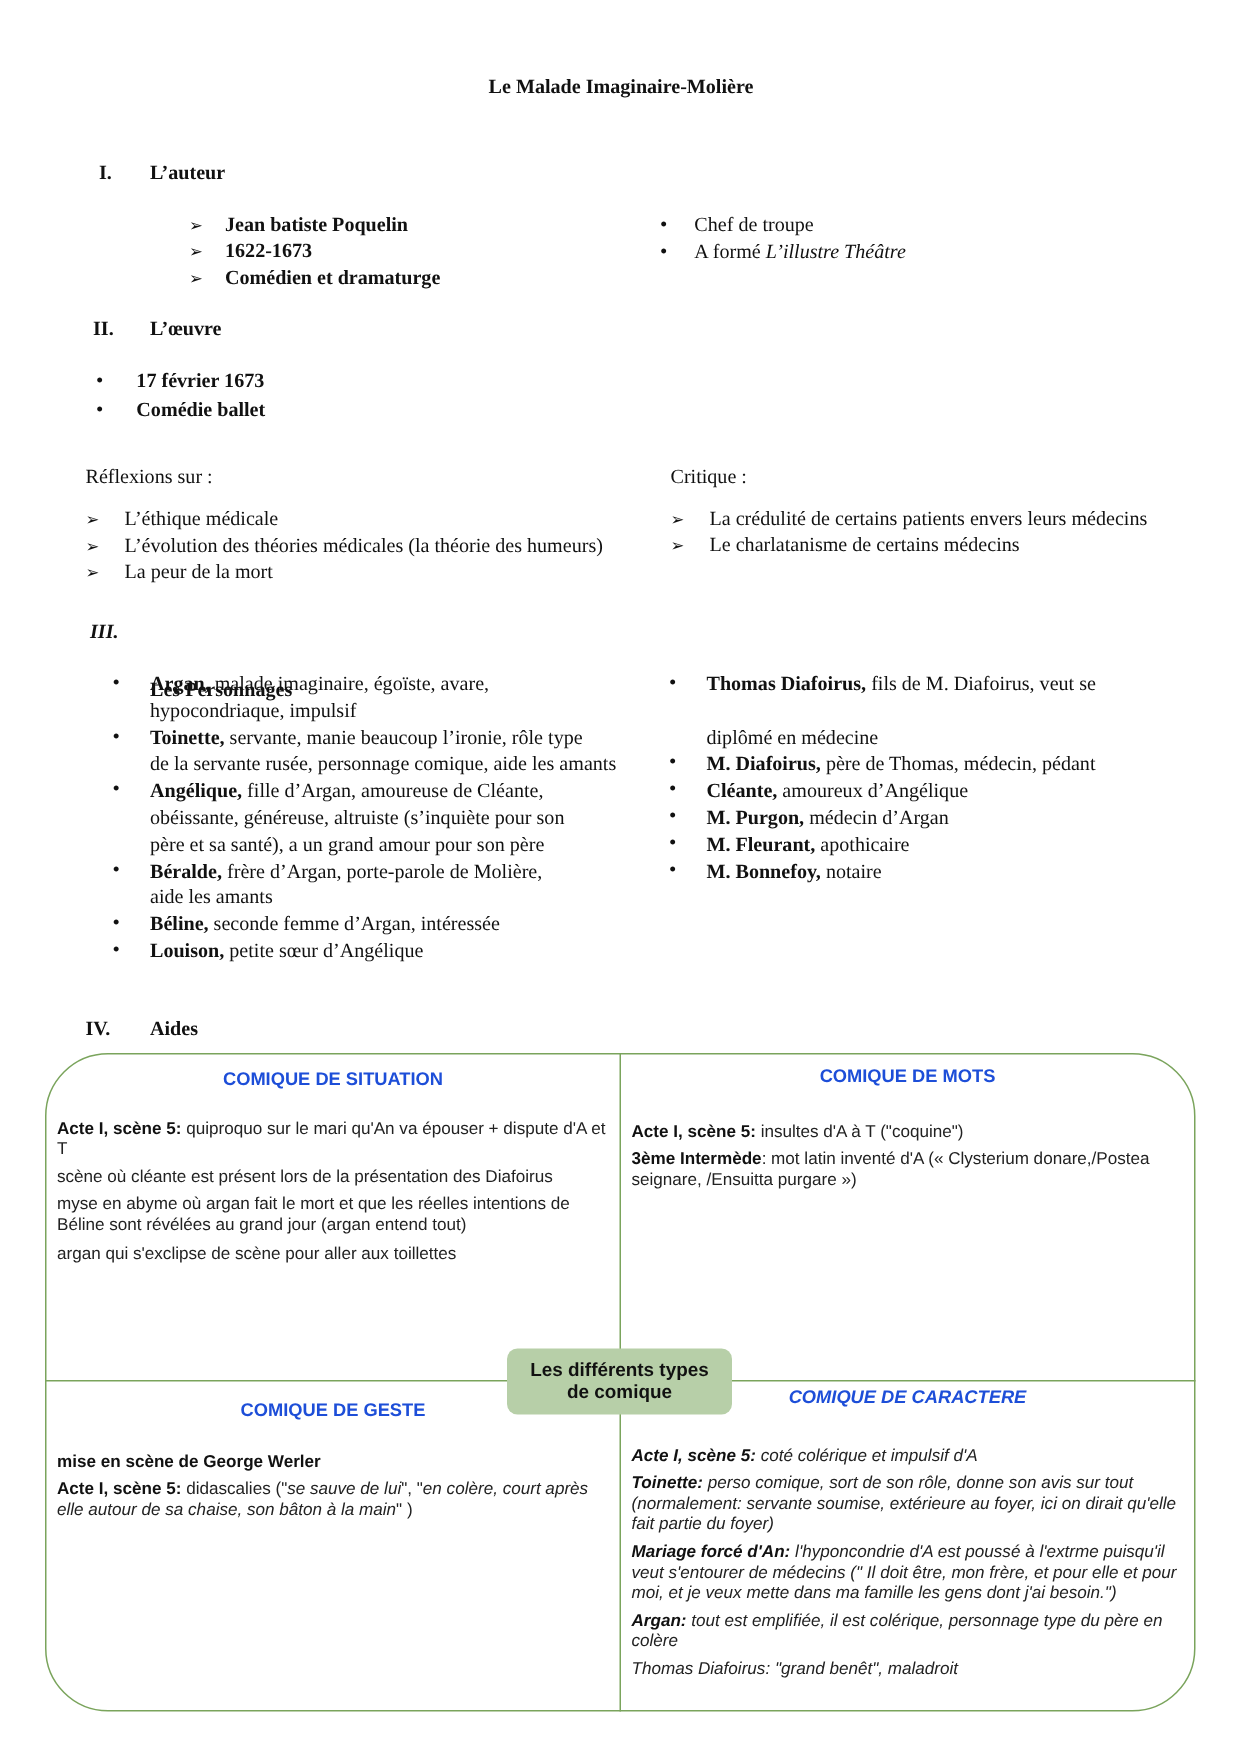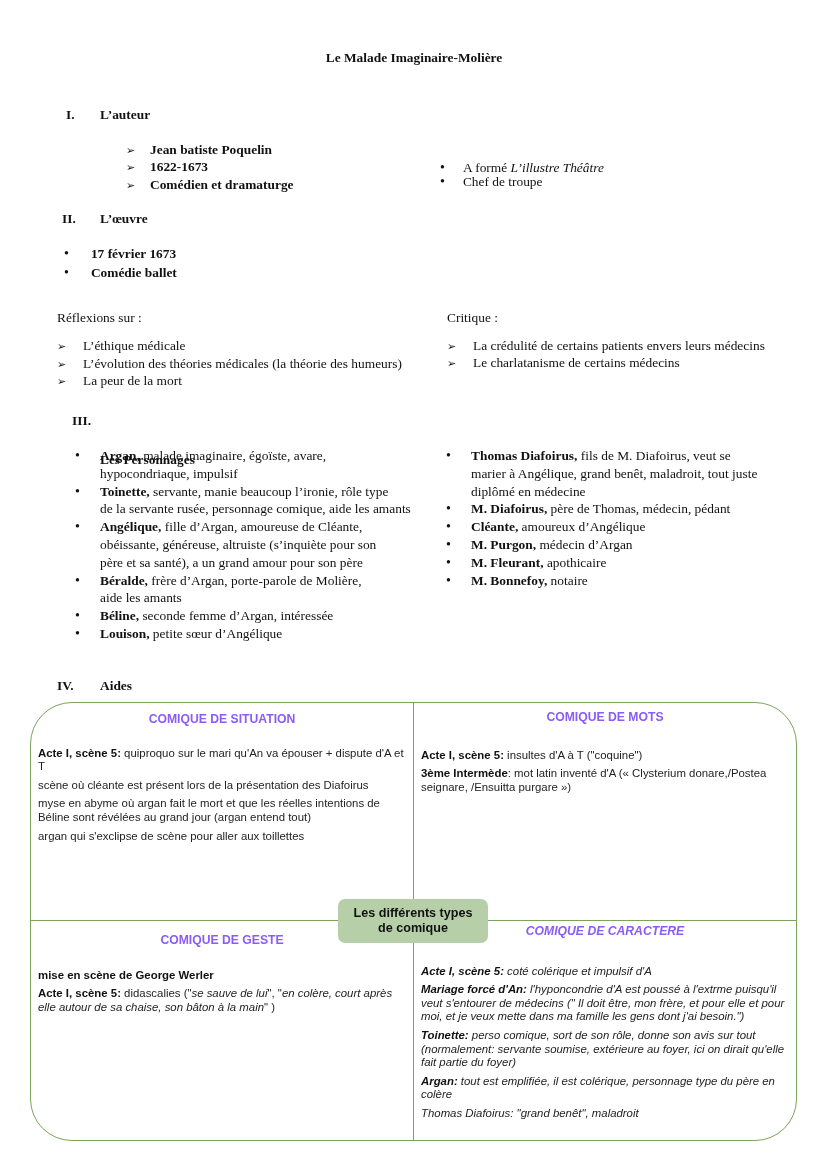--- a/index.html
+++ b/index.html
@@ -24,68 +24,68 @@
     
     .mindmap { position: absolute; left: 30px; top: 702px; width: 767px; height: 439px;
       border: 1.6px solid #7aa45c; border-radius: 42px; box-sizing: border-box; }
     .vline { position: absolute; left: 413px; top: 702px; width: 1.4px; height: 439px; background: #7aa45c; }
     .hline { position: absolute; left: 30px; top: 920px; width: 767px; height: 1.4px; background: #7aa45c; }
     .center-node { position: absolute; left: 338px; top: 899px; width: 150px; height: 44px;
       background: #b7cfa8; border-radius: 7px; text-align: center;
       font-family: "Liberation Sans", sans-serif; font-weight: bold; font-size: 12.6px; line-height: 15px;
       display: flex; align-items: center; justify-content: center; color: #111; }
     .q { position: absolute; font-family: "Liberation Sans", sans-serif; font-size: 11.4px; line-height: 13.6px; color: #222; }
-    .q .head { font-weight: bold; font-size: 12.2px; text-align: center; color: #8b5cf6; }
+    .q .head { font-weight: bold; font-size: 12.2px; text-align: center; color: #1d4ed8; }
     .q p { margin: 0 0 5px 0; }
     .q .lbl { font-weight: bold; color: #111; }
   </style>
 </head>
 <body>
 
 <div class="abs title">Le Malade Imaginaire-Molière</div>
 
 <div class="line sec-num" style="left:66px; top:106px;">I.</div>
 <div class="line sec-title" style="left:100px; top:106px;">L’auteur</div>
 
 <div class="line" style="left:126px; top:141px;"><span class="arrow">➢</span><span class="b" style="margin-left:12px">Jean batiste Poquelin</span></div>
 <div class="line" style="left:126px; top:158px;"><span class="arrow">➢</span><span class="b" style="margin-left:12px">1622-1673</span></div>
 <div class="line" style="left:126px; top:176px;"><span class="arrow">➢</span><span class="b" style="margin-left:12px">Comédien et dramaturge</span></div>
 
-<div class="line" style="left:440px; top:141px;margin-top:32px;"><span class="dot">•</span><span style="margin-left:18px">Chef de troupe</span></div>
+<div class="line" style="left:440px; top:141px;"><span class="dot">•</span><span style="margin-left:18px">Chef de troupe</span></div>
 <div class="line" style="left:440px; top:159px;"><span class="dot">•</span><span style="margin-left:18px">A formé </span><span class="i">L’illustre Théâtre</span></div>
 
 <div class="line sec-num" style="left:62px; top:210px;">II.</div>
 <div class="line sec-title" style="left:100px; top:210px;">L’œuvre</div>
 
 <div class="line" style="left:64px; top:245px;"><span class="dot">•</span><span class="b" style="margin-left:22px">17 février 1673</span></div>
 <div class="line" style="left:64px; top:264px;"><span class="dot">•</span><span class="b" style="margin-left:22px">Comédie ballet</span></div>
 
 <div class="line under" style="left:57px; top:309px;">Réflexions sur :</div>
 <div class="line" style="left:57px; top:337px;"><span class="arrow">➢</span><span style="margin-left:14px">L’éthique médicale</span></div>
 <div class="line" style="left:57px; top:355px;"><span class="arrow">➢</span><span style="margin-left:14px">L’évolution des théories médicales (la théorie des humeurs)</span></div>
 <div class="line" style="left:57px; top:372px;"><span class="arrow">➢</span><span style="margin-left:14px">La peur de la mort</span></div>
 
 <div class="line under" style="left:447px; top:309px;">Critique :</div>
 <div class="line" style="left:447px; top:337px;"><span class="arrow">➢</span><span style="margin-left:14px">La crédulité de certains patients envers leurs médecins</span></div>
 <div class="line" style="left:447px; top:354px;"><span class="arrow">➢</span><span style="margin-left:14px">Le charlatanisme de certains médecins</span></div>
 
-<div class="line sec-num" style="left:72px; top:412px;">III.</div>
+<div class="line sec-num" style="left:60px; top:412px;font-style:italic;">III.</div>
 <div class="line sec-title" style="left:100px; top:412px;margin-top:39px;">Les Personnages</div>
 
 <ul class="chars" style="left:75px; top:447px; width:360px;">
   <li><span class="bullet">•</span><span class="b">Argan,</span><span> malade imaginaire, égoïste, avare,</span><br><span>hypocondriaque, impulsif</span></li>
   <li><span class="bullet">•</span><span class="b">Toinette,</span><span> servante, manie beaucoup l’ironie, rôle type</span><br><span style="white-space:nowrap">de la servante rusée, personnage comique, aide les amants</span></li>
   <li><span class="bullet">•</span><span class="b">Angélique,</span><span> fille d’Argan, amoureuse de Cléante,</span><br><span>obéissante, généreuse, altruiste (s’inquiète pour son</span><br><span>père et sa santé), a un grand amour pour son père</span></li>
   <li><span class="bullet">•</span><span class="b">Béralde,</span><span> frère d’Argan, porte-parole de Molière,</span><br><span>aide les amants</span></li>
   <li><span class="bullet">•</span><span class="b">Béline,</span><span> seconde femme d’Argan, intéressée</span></li>
   <li><span class="bullet">•</span><span class="b">Louison,</span><span> petite sœur d’Angélique</span></li>
 </ul>
 
 <ul class="chars" style="left:446px; top:447px; width:360px;">
-  <li><span class="bullet">•</span><span class="b">Thomas Diafoirus,</span><span> fils de M. Diafoirus, veut se</span><br><span style="white-space:nowrap">marier à Angélique, grand benêt, maladroit, tout juste</span><br><span>diplômé en médecine</span></li>
+  <li><span class="bullet">•</span><span class="b">Thomas Diafoirus,</span><span> fils de M. Diafoirus, veut se</span><br><br><span>diplômé en médecine</span></li>
   <li><span class="bullet">•</span><span class="b">M. Diafoirus,</span><span> père de Thomas, médecin, pédant</span></li>
   <li><span class="bullet">•</span><span class="b">Cléante,</span><span> amoureux d’Angélique</span></li>
   <li><span class="bullet">•</span><span class="b">M. Purgon,</span><span> médecin d’Argan</span></li>
   <li><span class="bullet">•</span><span class="b">M. Fleurant,</span><span> apothicaire</span></li>
   <li><span class="bullet">•</span><span class="b">M. Bonnefoy,</span><span> notaire</span></li>
 </ul>
 
 <div class="line sec-num" style="left:57px; top:677px;">IV.</div>
 <div class="line sec-title" style="left:100px; top:677px;">Aides</div>
 
@@ -113,21 +113,21 @@
   <div class="head">COMIQUE DE GESTE</div>
   <div style="height:21px"></div>
   <p><span class="lbl">mise en scène de George Werler</span></p>
   <p><span class="lbl">Acte I, scène 5:</span><span> didascalies ("</span><span class="i">se sauve de lui</span><span>", "</span><span class="i">en colère, court après elle autour de sa chaise, son bâton à la main</span><span>" )</span></p>
 </div>
 
 <div class="q" style="left:421px; top:925px; width:368px;font-style:italic;">
   <div class="head">COMIQUE DE CARACTERE</div>
   <div style="height:26px"></div>
   <p><span class="lbl">Acte I, scène 5:</span><span> coté colérique et impulsif d'A</span></p>
+  <p><span class="lbl">Toinette:</span><span> perso comique, sort de son rôle, donne son avis sur tout (normalement: servante soumise, extérieure au foyer, ici on dirait qu'elle fait partie du foyer)</span></p>
   <p><span class="lbl">Mariage forcé d'An:</span><span> l'hyponcondrie d'A est poussé à l'extrme puisqu'il veut s'entourer de médecins (" Il doit être, mon frère, et pour elle et pour moi, et je veux mette dans ma famille les gens dont j'ai besoin.")</span></p>
-  <p><span class="lbl">Toinette:</span><span> perso comique, sort de son rôle, donne son avis sur tout (normalement: servante soumise, extérieure au foyer, ici on dirait qu'elle fait partie du foyer)</span></p>
   <p><span class="lbl">Argan:</span><span> tout est emplifiée, il est colérique, personnage type du père en colère</span></p>
   <p>Thomas Diafoirus: "grand benêt", maladroit</p>
 </div>
 
 <div class="center-node">
     <span style="width:130px">Les différents types de comique</span>
   </div>
 
 </body></html>

